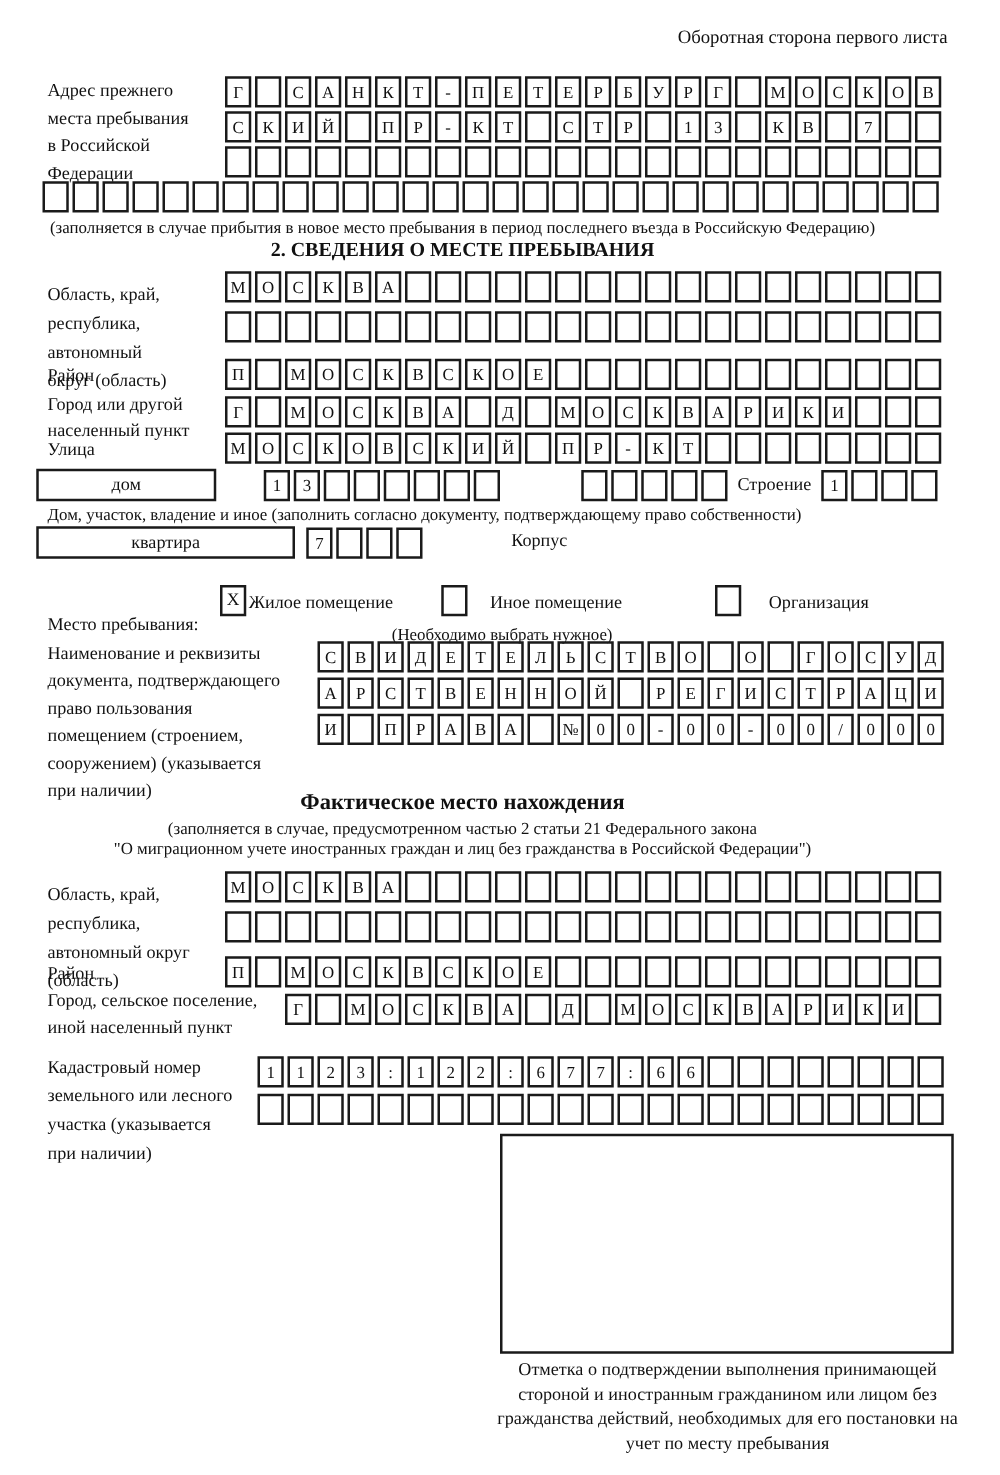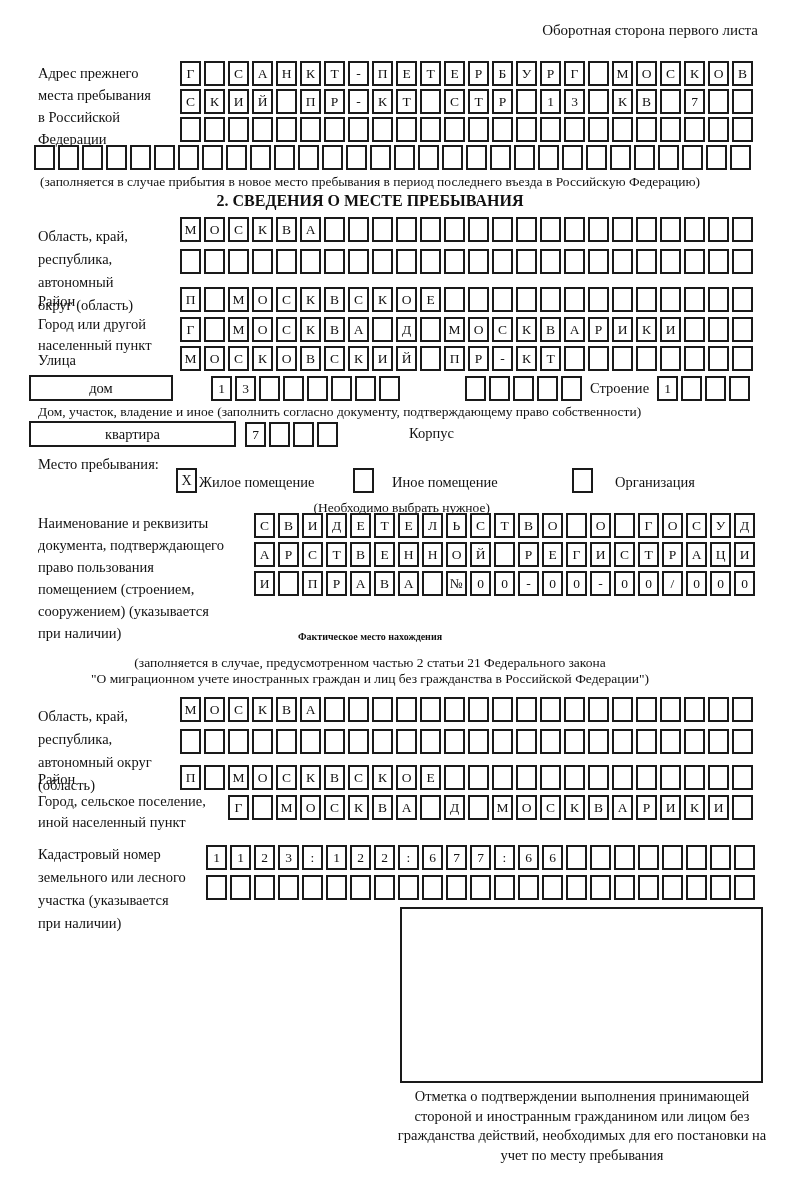--- a/index.html
+++ b/index.html
@@ -4,21 +4,21 @@
 <style>
   html,body{margin:0;padding:0;background:#fff;}
   .page{position:relative;width:800px;height:1180px;background:#fff;overflow:hidden;
         font-family:"Liberation Serif","DejaVu Serif",serif;color:#111;}
   .abs{position:absolute;}
   .lbl{font-size:14.5px;line-height:22px;white-space:pre-line;}
   .lh21{line-height:21px;}
   .lh23{line-height:23px;margin-top:12px;}
   .title{font-size:15px;}
   .hdr{font-weight:bold;font-size:16px;}
-  .hdr2{font-weight:bold;font-size:10px;}
+  .hdr2{font-weight:bold;font-size:18px;}
   .center{left:0;width:740px;text-align:center;}
   .note{font-size:13.5px;}
   .cellrow{display:flex;gap:3px;}
   .cell{flex:0 0 21px;width:21px;height:25px;border:2px solid #1a1a1a;box-sizing:border-box;
         display:flex;align-items:center;justify-content:center;font-size:13.5px;}
   .cb{width:21px;height:25px;border:2px solid #1a1a1a;box-sizing:border-box;display:flex;
       align-items:center;justify-content:center;font-size:14px;}
   .widebox{border:2px solid #1a1a1a;height:26px;box-sizing:border-box;display:flex;
            align-items:center;justify-content:center;font-size:14.5px;}
   .bigbox{border:2px solid #1a1a1a;box-sizing:border-box;background:#fff;}
@@ -320,21 +320,21 @@
   <div class="abs widebox" style="left:29px;top:421px;width:207px;">квартира</div>
 
   <div class="abs note" style="left:38px;top:404px;">Дом, участок, владение и иное (заполнить согласно документу, подтверждающему право собственности)</div>
   <div class="abs cellrow" style="left:245px;top:422px;">
       <span class="cell">7</span>
       <span class="cell"></span>
       <span class="cell"></span>
       <span class="cell"></span>
     </div>
 
-  <div class="abs lbl" style="left:38px;top:453px;">Место пребывания:</div>
+  <div class="abs lbl" style="left:38px;top:489px;">Место пребывания:</div>
   <div class="abs cb" style="left:176px;top:468px;">X</div>
   <div class="abs lbl" style="left:199px;top:471px;">Жилое помещение</div>
   <div class="abs cb" style="left:353px;top:468px;"></div>
   <div class="abs lbl" style="left:392px;top:471px;">Иное помещение</div>
   <div class="abs cb" style="left:572px;top:468px;"></div>
   <div class="abs lbl" style="left:615px;top:471px;">Организация</div>
   <div class="abs note" style="left:180px;top:500px;width:310px;text-align:right;">(Необходимо выбрать нужное)</div>
 
   <div class="abs lbl" style="left:38px;top:512px;">Наименование и реквизиты
 документа, подтверждающего

